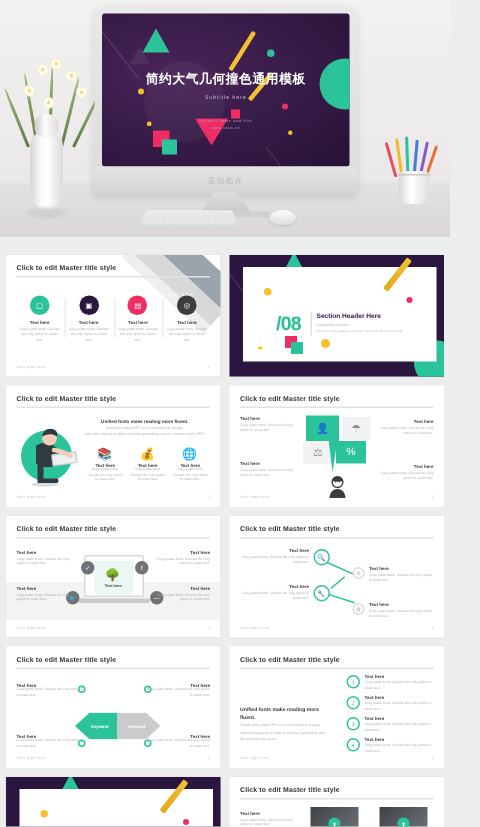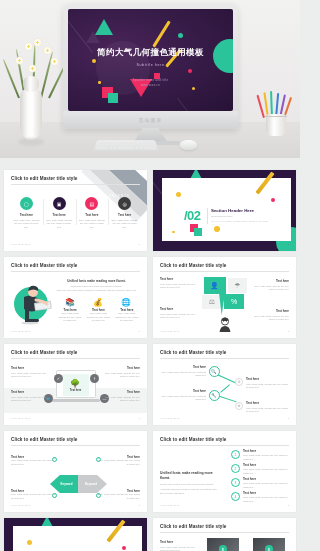--- a/index.html
+++ b/index.html
@@ -356,21 +356,21 @@
         <i class="sh circ" style="right:-10px;bottom:-6px;width:30px;height:30px;background:#2bc49a;"></i>
         <i class="sh" style="left:6px;top:4px;width:1px;height:34px;background:rgba(255,255,255,.12);transform:rotate(-38deg);"></i>
         <div class="secwrap">
           <i class="sh circ" style="left:14px;top:14px;width:5px;height:5px;background:#f3c02e;"></i>
           <i class="sh circ" style="left:52px;top:48px;width:6px;height:6px;background:#f3c02e;"></i>
           <i class="sh circ" style="right:16px;top:20px;width:4px;height:4px;background:#ef2d63;"></i>
           <i class="sh" style="left:28px;top:46px;width:8px;height:8px;background:#ef2d63;"></i>
           <i class="sh" style="left:32px;top:50px;width:8px;height:8px;background:#2bc49a;"></i>
           <i class="sh circ" style="left:10px;bottom:8px;width:2.5px;height:2.5px;background:#f3c02e;"></i>
           <i class="pencil-deco" style="right:24px;top:-8px;"></i>
-          <div class="secnum">/02</div>
+          <div class="secnum">/08</div>
           <div class="secbar"></div>
           <div class="sech">Section Header Here</div>
           <div class="secs">Supporting text here</div>
           <div class="secd">Here are copy-pasted a chapter name and the text to paste.</div>
         </div>
         <div class="s-pg" style="color:#7a6a8c">1</div>
       </div>
     </div>
 
     <div class="row">

